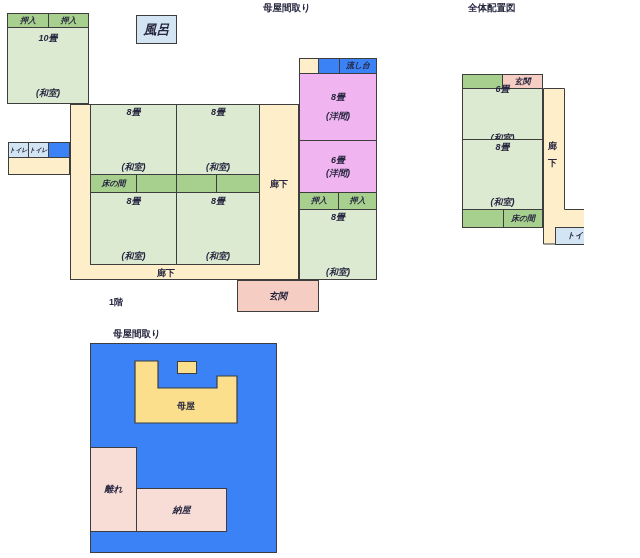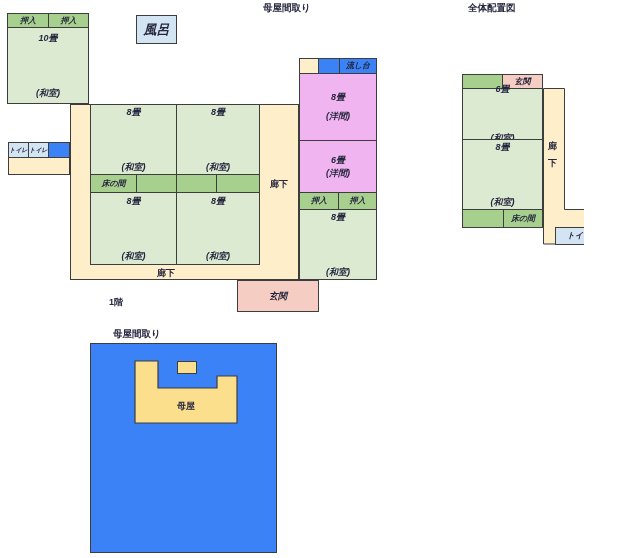--- a/index.html
+++ b/index.html
@@ -119,14 +119,16 @@
   <div class="lab pre" style="left:548px;top:138px;text-align:center">廊
 下</div>
   <div class="cell blue" style="left:555px;top:227px;width:48px;height:18px">トイレ</div>
 
   <div class="box white" style="left:90px;top:343px;width:187px;height:210px"></div>
   <svg style="left:134px;top:360px" width="105" height="65">
     <polygon points="1,1 24,1 24,28 83,28 83,16 103,16 103,63 1,63" style="fill:var(--yellow);stroke:var(--border);stroke-width:1.2"></polygon>
   </svg>
   <div class="cell" style="left:177px;top:361px;width:20px;height:13px;background:var(--yellow)"></div>
   <div class="lab" style="left:177px;top:400px">母屋</div>
+  <div class="cell sitepink" style="left:90px;top:447px;width:47px;height:85px;font-size:9px">離れ</div>
+  <div class="cell sitepink" style="left:136px;top:488px;width:91px;height:44px;font-size:9px">納屋</div>
 
 </div>
 
 </body></html>

